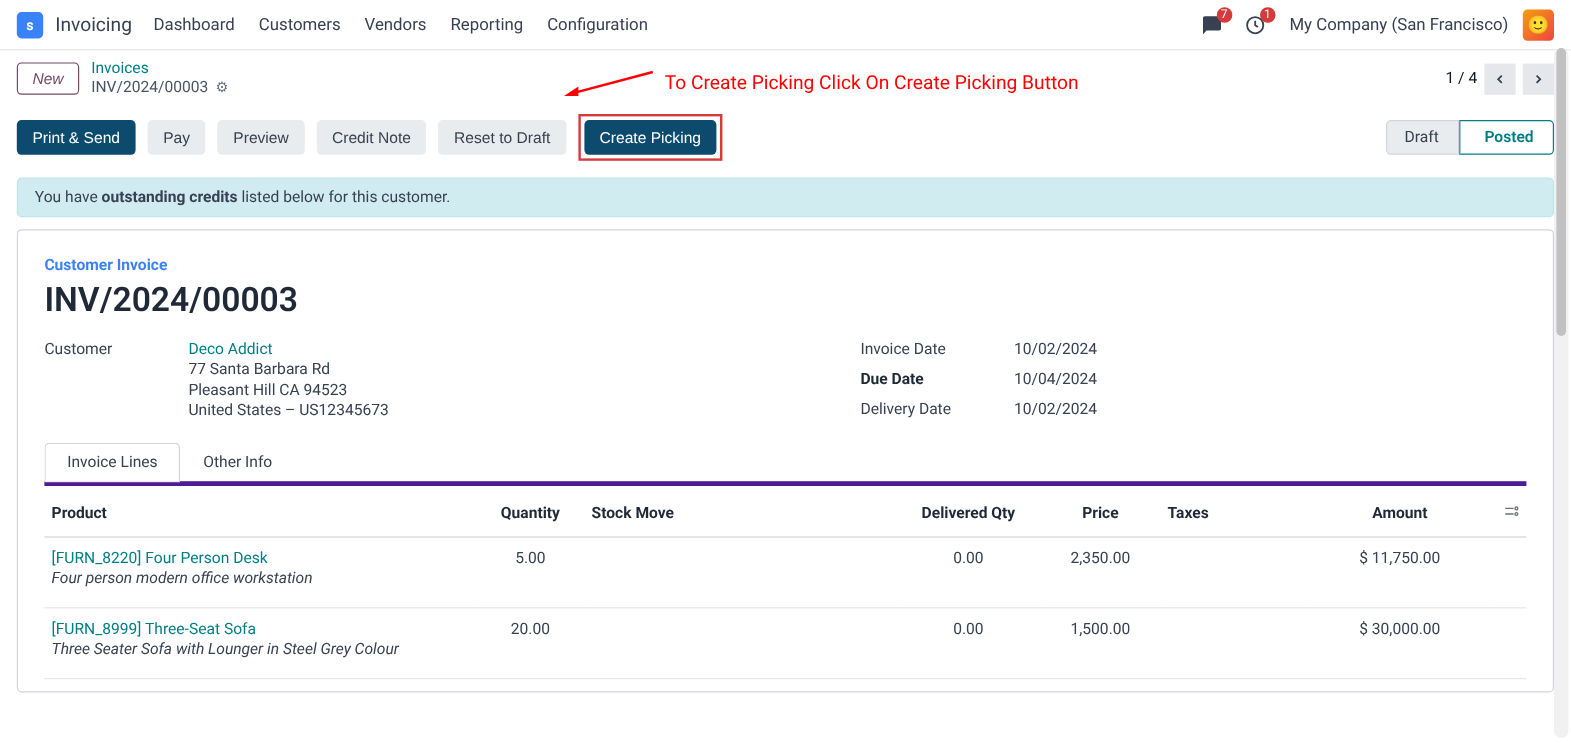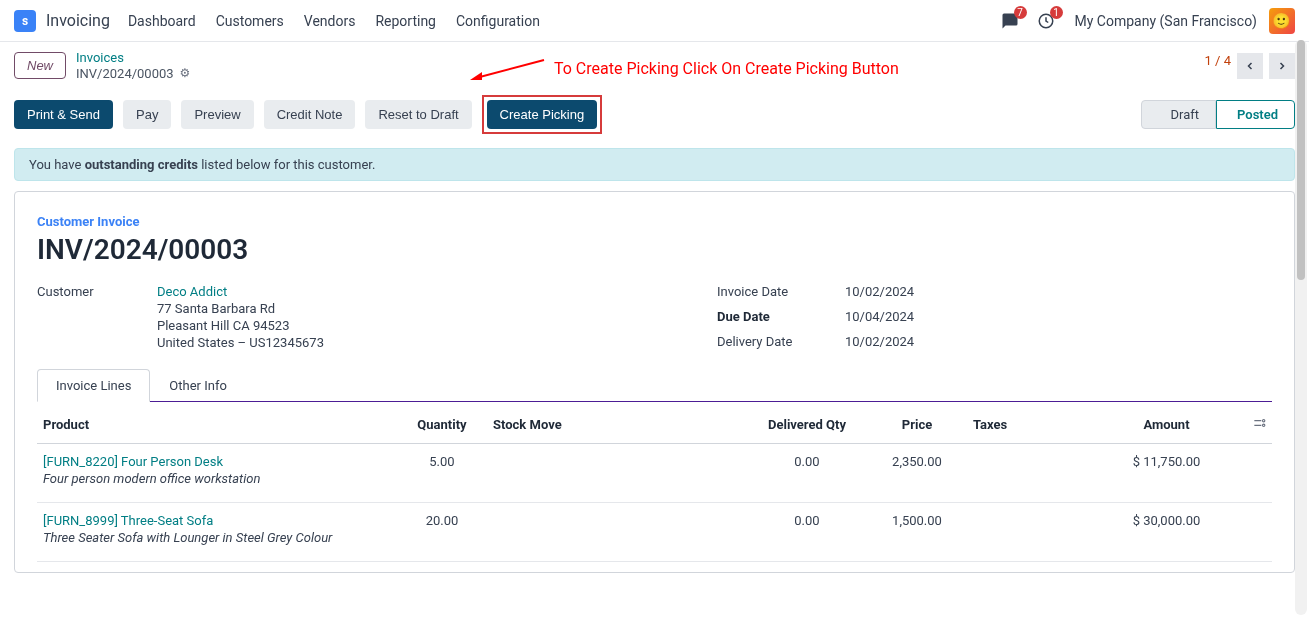--- a/index.html
+++ b/index.html
@@ -63,21 +63,21 @@
     background: #fff; border: 1px solid #714b67; color: #714b67;
     padding: 5px 12px; border-radius: 4px; font-size: 13px;
     cursor: pointer;
     font-style: italic;
   }
   .crumb-col { display:flex; flex-direction:column; line-height:1.2; }
   .crumb-link { color: #017e84; font-size: 13px; cursor:pointer; }
   .crumb-current { color: #4b5563; font-size: 13px; display:flex; align-items:center; gap:6px;}
   .gear { font-size: 12px; color: #6b7280; cursor:pointer; }
   .crumb-spacer { flex:1; }
-  .pager { display:flex; align-items:flex-start; gap:6px; color:#c2410c; font-size:13px;}
+  .pager { display:flex; align-items:center; gap:6px; color:#0f172a; font-size:13px;}
   .pager-btn {
     width: 26px; height: 26px;
     background: #e5e7eb; border: none;
     display:flex;align-items:center;justify-content:center;
     cursor:pointer; color:#374151;
   }
   
   .statusbar {
     display:flex; align-items:center;
     padding: 8px 14px 14px;
@@ -93,21 +93,21 @@
     display:inline-flex;
   }
   .status-right { margin-left:auto; display:flex; align-items:center; }
   .status-pill {
     position: relative;
     padding: 6px 16px 6px 20px;
     font-size: 13px;
     color: #374151; background: #e9ecef;
     border: 1px solid #d1d5db;
   }
-  .status-pill.first { border-radius: 4px 0 0 4px; padding-left:28px;}
+  .status-pill.first { border-radius: 4px 0 0 4px; padding-left:14px;}
   .status-pill.active { background: #fff; color: #017e84; font-weight:600; border-color:#017e84; border-radius: 0 4px 4px 0;}
   .status-pill.active::before{
     content:""; position:absolute; left:-1px; top:-1px; bottom:-1px; width:10px;
     background:#fff;
     clip-path: polygon(0 0, 100% 50%, 0 100%);
     border-left:1px solid #017e84;
   }
   
   .anno {
     position: absolute;
@@ -141,21 +141,21 @@
   .col { display:flex; flex-direction:column; gap:4px; font-size:13px;}
   .col-left { flex: 0 0 560px;}
   .field-row { display:flex; gap: 20px; align-items:flex-start;}
   .field-label { color:#374151; width: 100px; }
   .field-label-b { color:#1f2937; font-weight:700; width:100px;}
   .cust-block { display:flex; flex-direction:column; gap:2px; }
   .link { color:#017e84; cursor:pointer;}
   
   .dates { display:grid; grid-template-columns: 110px auto; row-gap:10px; column-gap:18px; font-size:13px;}
   
-  .tabs { display:flex; border-bottom: 1px solid #4c1d95; margin-top: 8px; text-align: right;}
+  .tabs { display:flex; border-bottom: 4px solid #4c1d95; margin-top: 8px; text-align: right;}
   .tab {
     padding: 8px 18px; font-size: 13px; cursor:pointer;
     border: 1px solid transparent; border-bottom: none;
     position: relative; top: 1px; color:#374151;
   }
   .tab.active {
     border-color: #d1d5db; background:#fff; border-bottom:1px solid #fff;
     border-radius: 4px 4px 0 0;
   }
   

